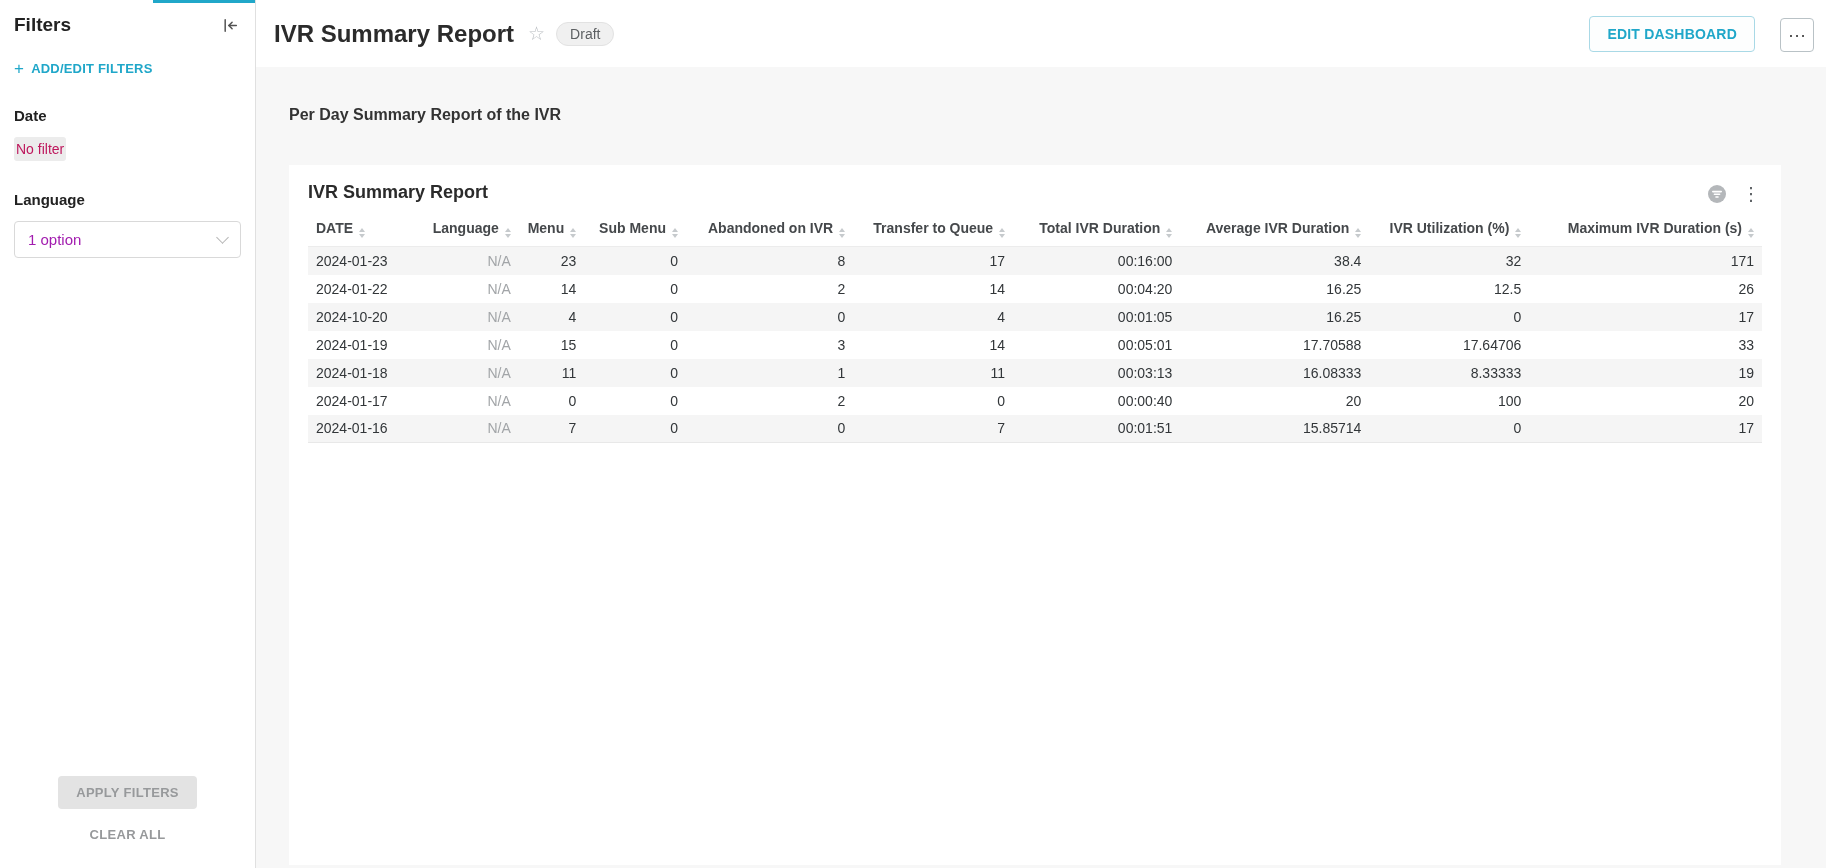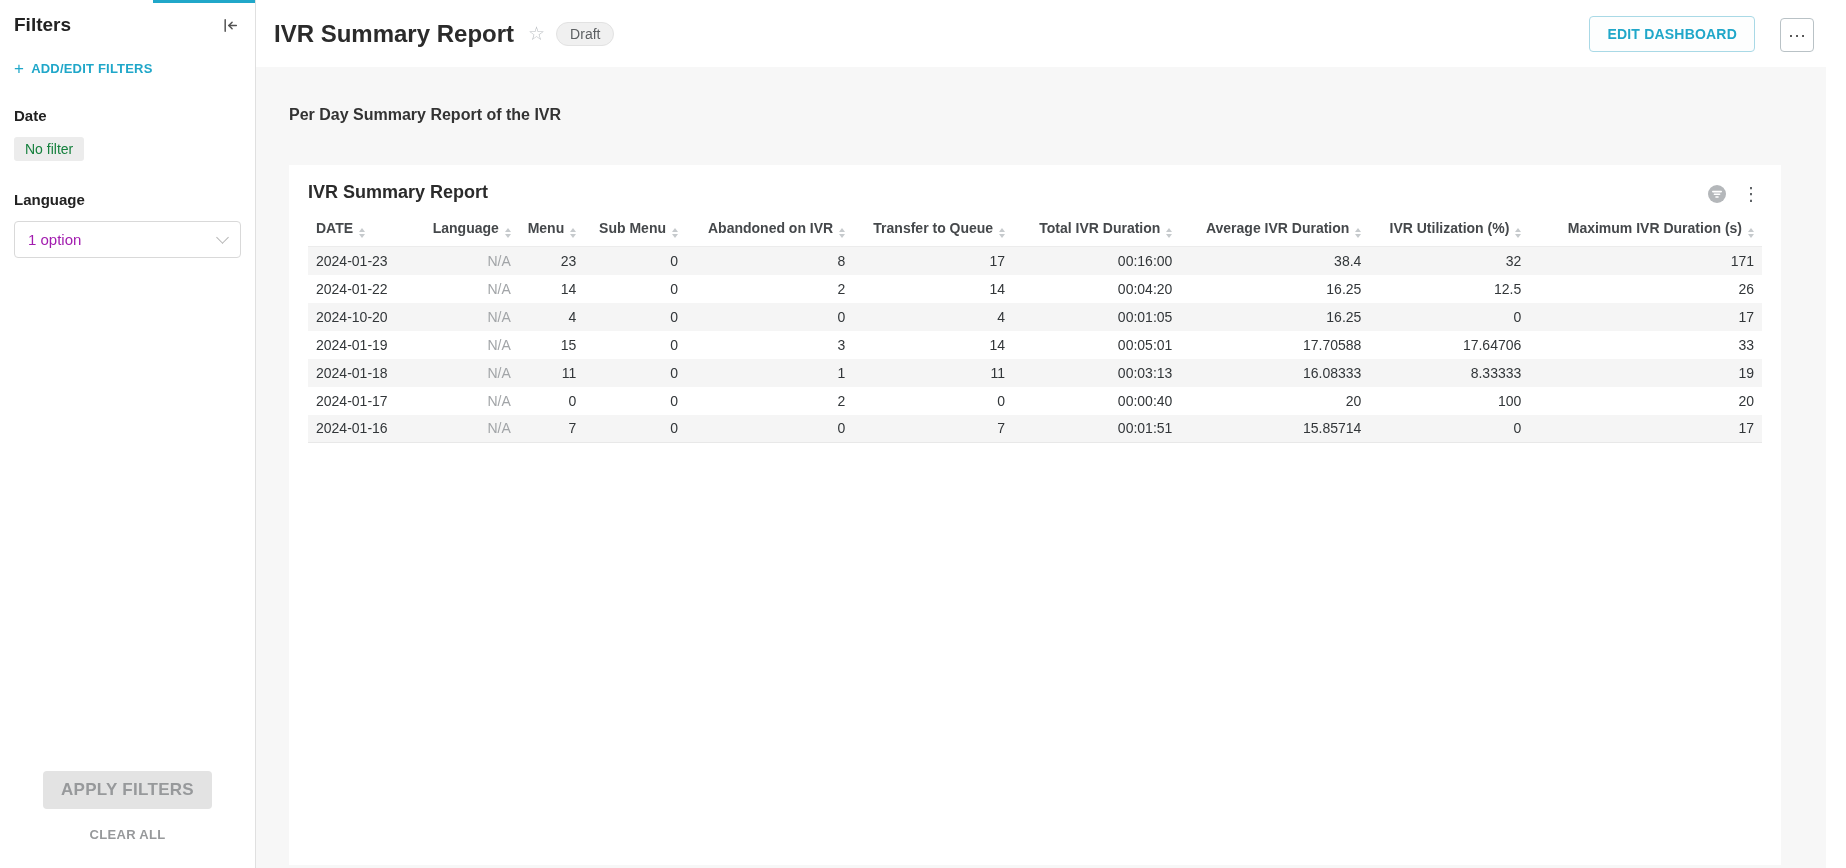--- a/index.html
+++ b/index.html
@@ -12,27 +12,27 @@
            padding:14px 14px 16px 14px;display:flex;flex-direction:column}
   .sidebar-accent{position:absolute;top:0;right:0;width:102px;height:3px;background:#20a7c9}
   .sidebar-head{display:flex;align-items:center;justify-content:space-between}
   .sidebar-title{font-size:19px;font-weight:700;color:#222}
   .collapse-btn{display:inline-flex;cursor:pointer;padding:2px}
   .add-edit{display:flex;align-items:center;gap:7px;color:#20a7c9;font-weight:700;font-size:13px;
             margin-top:24px;background:none;border:none;letter-spacing:.2px;cursor:pointer;font-family:inherit}
   .plus{font-size:17px;font-weight:400;line-height:1}
   .filter-section{margin-top:30px}
   .filter-label{font-size:15px;font-weight:700;color:#222;margin-bottom:13px}
-  .chip{display:inline-block;background:#ececec;color:#15803d;font-size:14px;padding:4px 11px;border-radius:3px;cursor:pointer}
+  .chip{display:inline-block;background:#ececec;color:#be185d;font-size:14px;padding:4px 2px;border-radius:3px;cursor:pointer}
   .select{height:37px;border:1px solid #d9d9d9;border-radius:4px;display:flex;align-items:center;
           justify-content:space-between;padding:0 13px;color:#a21caf;font-size:15px;background:#fff;cursor:pointer}
   .chevron{width:9px;height:9px;border-right:1.6px solid #b5b5b5;border-bottom:1.6px solid #b5b5b5;
            transform:rotate(45deg);margin-top:-5px}
   .sidebar-footer{margin-top:auto;display:flex;flex-direction:column;align-items:center;gap:18px;padding-bottom:10px}
-  .apply-btn{background:#e3e3e3;color:#97999b;border:none;border-radius:4px;font-size:17px;font-weight:700;
+  .apply-btn{background:#e3e3e3;color:#97999b;border:none;border-radius:4px;font-size:13px;font-weight:700;
              padding:9px 18px;letter-spacing:.3px;cursor:pointer;font-family:inherit}
   .clear-btn{background:none;border:none;color:#97999b;font-size:13px;font-weight:700;letter-spacing:.3px;
              cursor:pointer;font-family:inherit}
 
   
   main{flex:1;display:flex;flex-direction:column;background:#f7f7f7;min-width:0}
   .topbar{flex:0 0 67px;height:67px;background:#fff;display:flex;align-items:center;padding:0 12px 0 18px}
   .page-title{font-size:24px;font-weight:700;color:#2b2b2b;white-space:nowrap}
   .star{color:#b9bdc1;font-size:19px;margin-left:14px;cursor:pointer;line-height:1}
   .badge{margin-left:11px;background:#f0f0f0;border:1px solid #e2e2e2;color:#5c5f62;font-size:14px;

